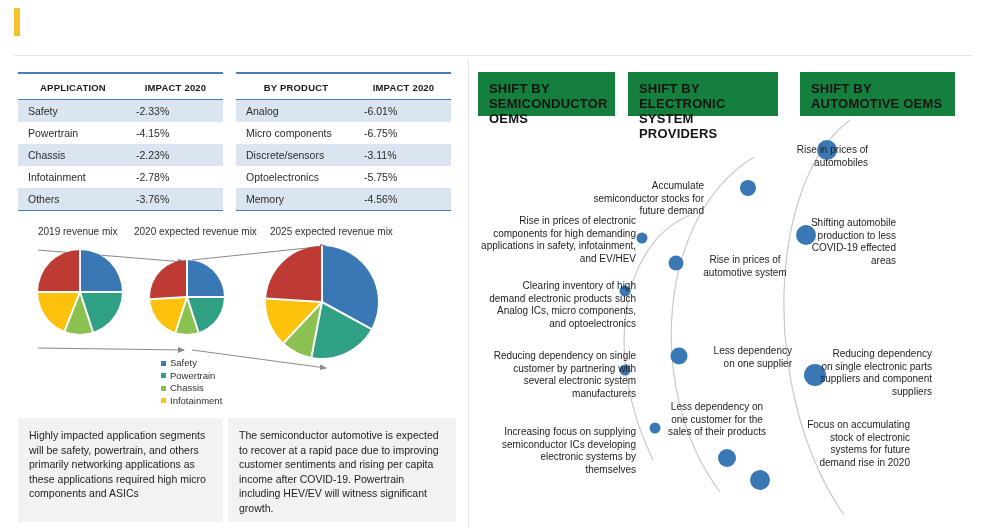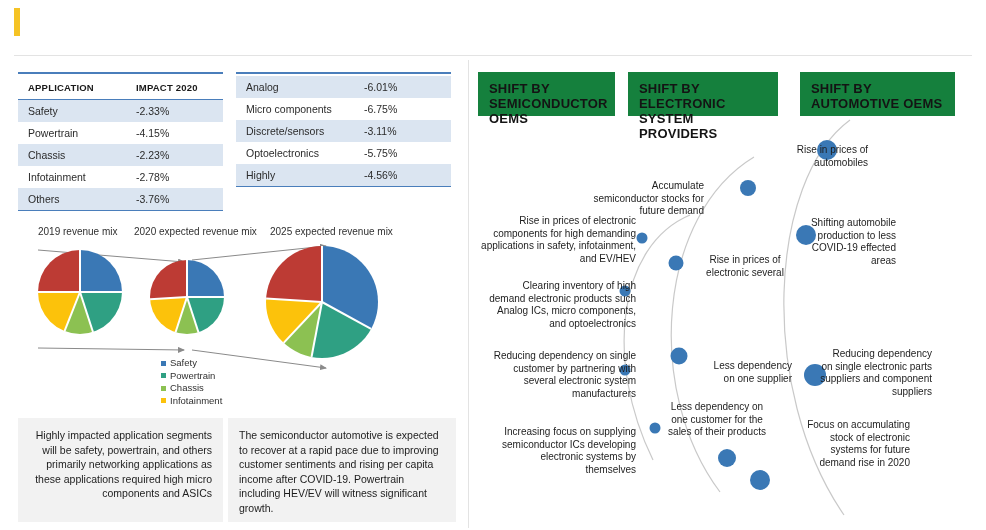--- a/index.html
+++ b/index.html
@@ -14,21 +14,21 @@
   .header-title{position:absolute;left:30px;top:10px;font-size:15.5px;font-weight:bold;
     letter-spacing:.3px;color:#8c8c8c;}
   .header-rule{position:absolute;left:14px;top:55px;width:958px;height:1px;background:#e3e3e3;}
   
   .v-divider{position:absolute;left:468px;top:60px;width:1px;height:468px;background:#e3e3e3;}
 
   
   .tbl{position:absolute;border-collapse:collapse;font-size:10.5px;}
   .tbl .toprule td{border-top:2px solid #4a7ebb;height:2px;padding:0;}
   .tbl th{
-    font-size:9.5px;font-weight:bold;color:#1a1a1a;text-align:left;
+    font-size:9.5px;font-weight:bold;color:#1a1a1a;text-align:center;
     padding:6px 8px 6px 10px;border-bottom:1.6px solid #4a7ebb;letter-spacing:.2px;
     white-space:nowrap;
   }
   .tbl td.cell{padding:5px 8px 5px 10px;color:#2b2b2b;font-size:10.5px;white-space:nowrap;}
   .tbl tr.alt td.cell{background:#dbe5f1;}
   .tbl tr.last td.cell{border-bottom:1.6px solid #4a7ebb;}
   #tbl-app{left:18px;top:72px;width:205px;}
   #tbl-prod{left:236px;top:72px;width:215px;}
   #tbl-app col.c1{width:108px;} #tbl-app col.c2{width:97px;}
   #tbl-prod col.c1{width:118px;} #tbl-prod col.c2{width:97px;}
@@ -37,21 +37,21 @@
   .pie-block{position:absolute;left:16px;top:222px;width:440px;height:185px;}
   .pie-label{position:absolute;font-size:10px;color:#303030;white-space:nowrap;}
   .pie{position:absolute;border-radius:50%;}
   .legend{position:absolute;left:145px;top:135px;font-size:9.5px;line-height:12.5px;color:#303030;}
   .legend .row{display:flex;align-items:center;gap:4px;}
   .legend .sw{width:5px;height:5px;display:inline-block;}
 
   
   .callout{position:absolute;background:#f2f2f2;padding:10px 11px;
     font-size:10.5px;line-height:14.5px;color:#1d1d1d;box-sizing:border-box;}
-  #callout-0{left:18px;top:418px;width:205px;height:104px;text-align:right;}
+  #callout-0{left:18px;top:418px;width:205px;height:104px;}
   #callout-1{left:228px;top:418px;width:228px;height:104px;}
 
   
   .col-head{position:absolute;background:#15803d;box-sizing:border-box;
     padding:9px 11px;font-size:13px;font-weight:bold;line-height:15px;
     color:#141414;letter-spacing:.2px;}
   #colhead-0{left:478px;top:72px;width:137px;height:44px;}
   #colhead-1{left:628px;top:72px;width:150px;height:44px;}
   #colhead-2{left:800px;top:72px;width:155px;height:44px;}
 
@@ -108,38 +108,42 @@
 
 <table class="tbl" id="tbl-prod">
   <colgroup>
       <col class="c1">
       <col class="c2">
     </colgroup>
   <tbody>
       <tr class="toprule">
         <td colspan="2"></td>
       </tr>
+  <tr>
+    <th>BY PRODUCT</th>
+    <th>IMPACT 2020</th>
+  </tr>
   <tr class="alt">
     <td class="cell">Analog</td>
     <td class="cell">-6.01%</td>
   </tr>
   <tr>
     <td class="cell">Micro components</td>
     <td class="cell">-6.75%</td>
   </tr>
   <tr class="alt">
     <td class="cell">Discrete/sensors</td>
     <td class="cell">-3.11%</td>
   </tr>
   <tr>
     <td class="cell">Optoelectronics</td>
     <td class="cell">-5.75%</td>
   </tr>
   <tr class="alt last">
-    <td class="cell">Highly</td>
+    <td class="cell">Memory</td>
     <td class="cell">-4.56%</td>
   </tr>
 </tbody>
   </table>
 
 <div class="pie-block">
   <div class="pie-label" style="left:22px;top:4px;">2019 revenue mix</div>
   <div class="pie-label" style="left:118px;top:4px;">2020 expected revenue mix</div>
   <div class="pie-label" style="left:254px;top:4px;">2025 expected revenue mix</div>
 
@@ -233,20 +237,20 @@
   <circle cx="347" cy="315" r="11" fill="#3a78b5"></circle>
   <circle cx="292" cy="420" r="10" fill="#3a78b5"></circle>
 </svg>
 
 <div class="node-label r" style="left:472px;top:215px;width:164px;">Rise in prices of electronic components for high demanding applications in safety, infotainment, and EV/HEV</div>
 <div class="node-label r" style="left:486px;top:280px;width:150px;">Clearing inventory of high demand electronic products such Analog ICs, micro components, and optoelectronics</div>
 <div class="node-label r" style="left:492px;top:350px;width:144px;">Reducing dependency on single customer by partnering with several electronic system manufacturers</div>
 <div class="node-label r" style="left:490px;top:426px;width:146px;">Increasing focus on supplying semiconductor ICs developing electronic systems by themselves</div>
 
 <div class="node-label r" style="left:592px;top:180px;width:112px;">Accumulate semiconductor stocks for future demand</div>
-<div class="node-label c" style="left:700px;top:254px;width:90px;">Rise in prices of electronic several</div>
-<div class="node-label r" style="left:700px;top:360px;width:92px;">Less dependency on one supplier</div>
+<div class="node-label c" style="left:700px;top:254px;width:90px;">Rise in prices of automotive system</div>
+<div class="node-label r" style="left:700px;top:345px;width:92px;">Less dependency on one supplier</div>
 <div class="node-label r" style="left:662px;top:401px;width:110px;text-align:center;">Less dependency on one customer for the sales of their products</div>
 
 <div class="node-label r" style="left:768px;top:144px;width:100px;">Rise in prices of automobiles</div>
 <div class="node-label r" style="left:784px;top:217px;width:112px;">Shifting automobile production to less COVID-19 effected areas</div>
 <div class="node-label r" style="left:820px;top:348px;width:112px;">Reducing dependency on single electronic parts suppliers and component suppliers</div>
 <div class="node-label r" style="left:798px;top:419px;width:112px;">Focus on accumulating stock of electronic systems for future demand rise in 2020</div>
 
 </body></html>

